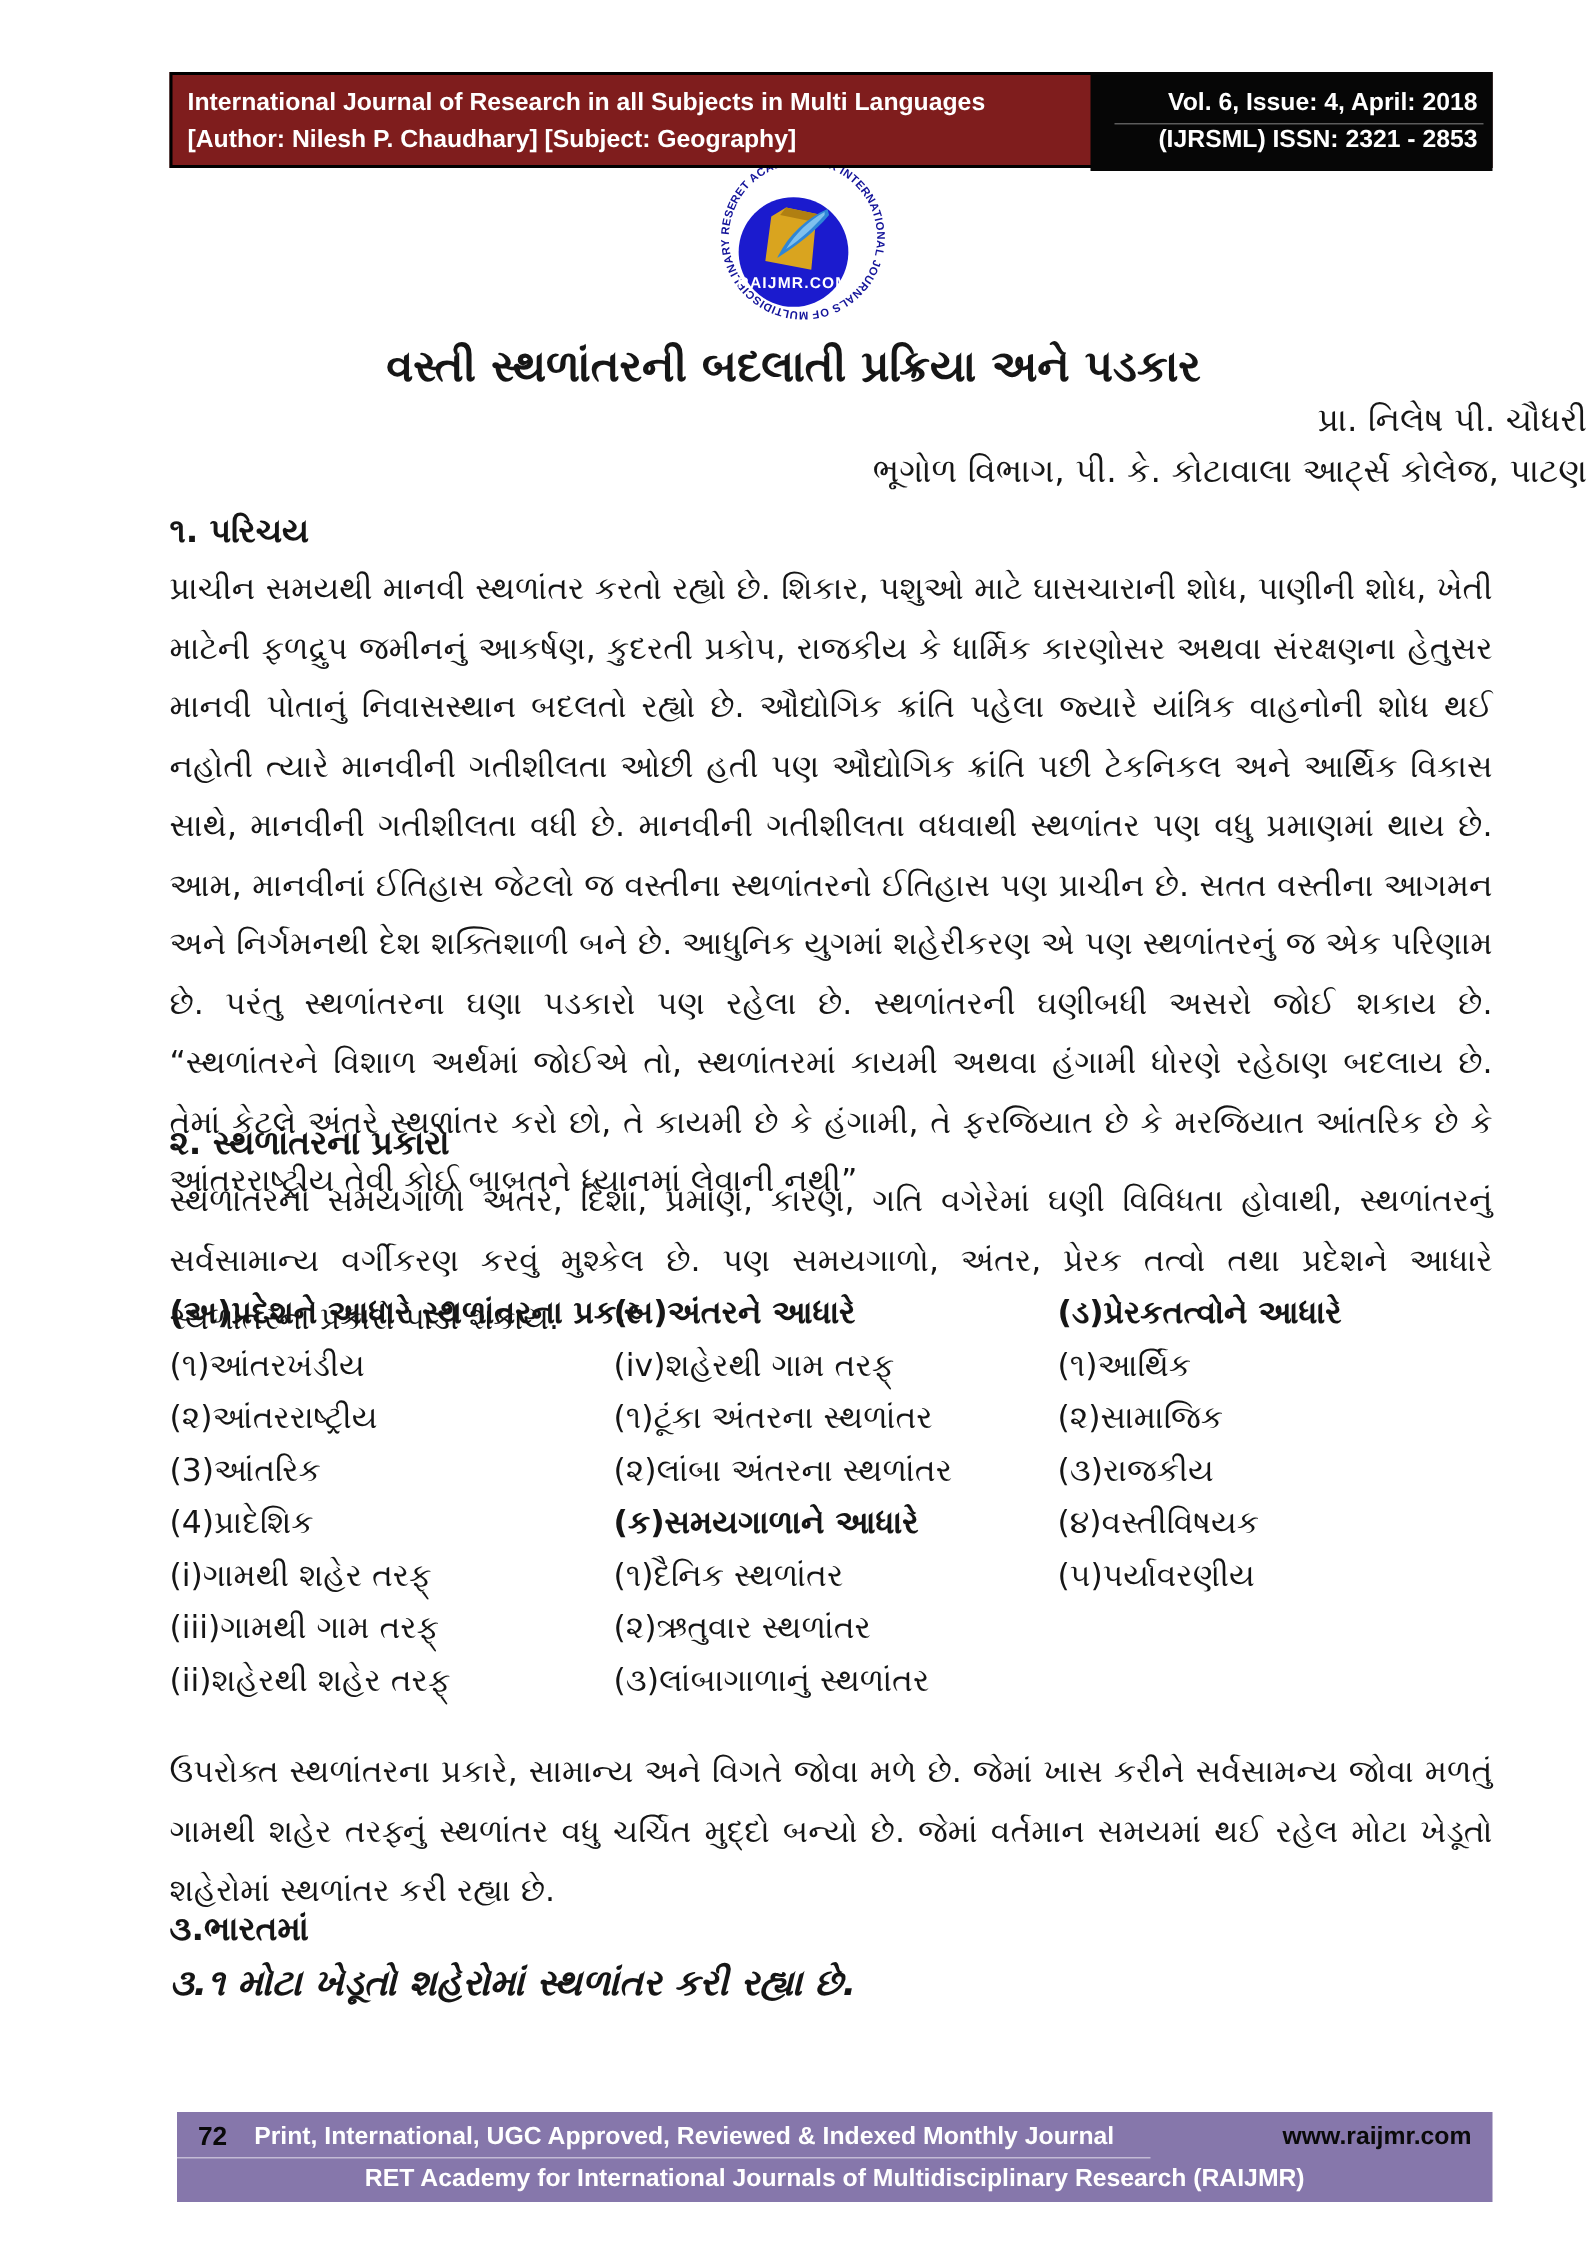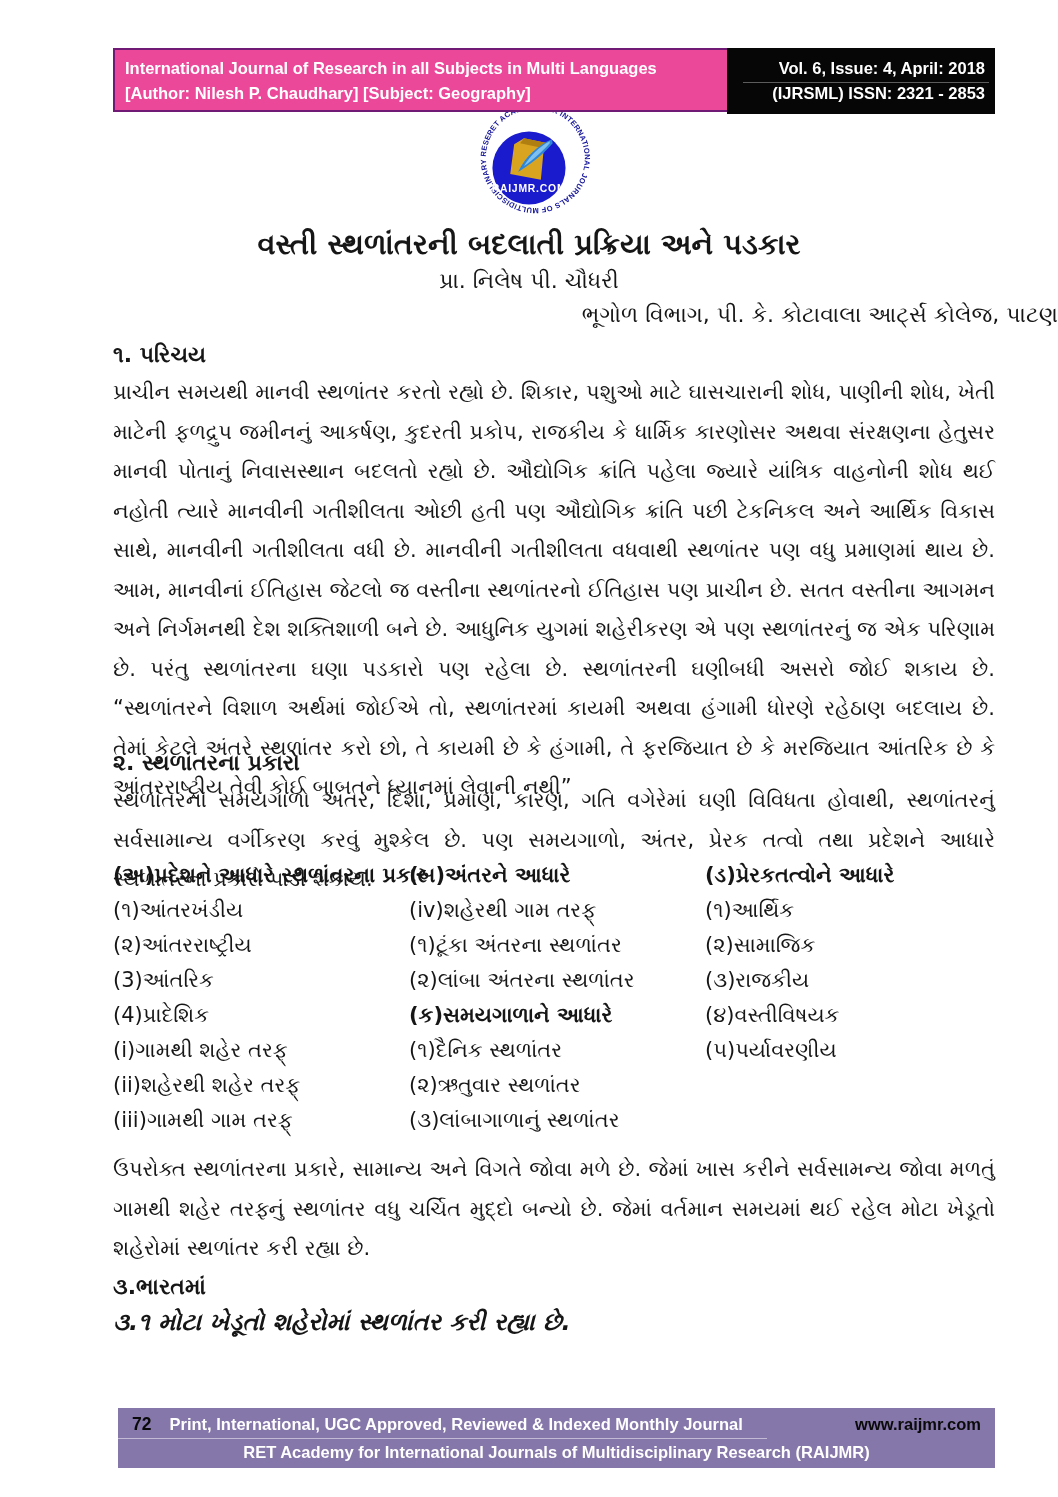--- a/index.html
+++ b/index.html
@@ -5,37 +5,37 @@
   * { margin:0; padding:0; box-sizing:border-box; }
   html,body { background:#ffffff; }
   .page {
     position:relative; width:1058px; height:1497px; margin:0 auto;
     background:#ffffff; color:#161616; overflow:hidden;
     font-family:"DejaVu Sans", sans-serif;
   }
   
   .header-band {
     position:absolute; left:113px; top:48px; width:882px; height:64px;
-    display:flex; background:#ec4899; border:2px solid #701a75;
+    display:flex; background:#7f1d1d; border:2px solid #000000;
   }
   .band-left { flex:1; padding:6px 0 0 10px; color:#fff;
     font-family:"Liberation Sans", sans-serif; font-weight:bold; }
   .band-left div { font-size:16.5px; line-height:25px; white-space:nowrap; }
   .band-right { width:268px; margin:-2px -2px -4px 0; background:#060606; color:#fff;
     text-align:right; padding:8px 10px 5px 0; position:relative;
     font-family:"Liberation Sans", sans-serif; font-weight:bold; }
   .band-right div { font-size:16.5px; line-height:25px; white-space:nowrap; }
   .band-right .sep { position:absolute; left:16px; right:6px; top:34px;
     border-top:1px solid rgba(255,255,255,0.35); }
   
   .logo-wrap { position:absolute; left:0; top:112px; width:1058px; text-align:center; }
   
   .title { position:absolute; left:0; top:226px; width:1058px; text-align:center;
     font-size:29px; font-weight:bold; line-height:36px; }
-  .author { position:absolute; left:0; top:267px; width:1058px; text-align:center;
+  .author { position:absolute; left:0; top:267px; width:1058px; text-align:right;
     font-size:22px; line-height:28px; }
   .affiliation { position:absolute; left:0; top:300px; width:1058px; text-align:right;
     font-size:22px; line-height:29px; }
   
   .abs { position:absolute; left:113px; width:882px; }
   h2.sec { font-size:22px; font-weight:bold; line-height:30px; }
   p.body { font-size:21px; line-height:39.5px; text-align:justify; margin-top:3px; }
   .columns { position:absolute; left:113px; top:858px; width:890px; display:flex; }
   .col { font-size:21px; line-height:35px; }
   .col .row { white-space:nowrap; }
@@ -105,22 +105,22 @@
 
   <div class="columns">
     <div class="col col-a">
 
     <div class="row col-heading">(અ)પ્રદેશને આધારે સ્થળાંતરના પ્રકાર</div>
         <div class="row">(૧)આંતરખંડીય</div>
         <div class="row">(૨)આંતરરાષ્ટ્રીય</div>
         <div class="row">(3)આંતરિક</div>
         <div class="row">(4)પ્રાદેશિક</div>
         <div class="row">(i)ગામથી શહેર તરફ્</div>
+        <div class="row">(iii)ગામથી ગામ તરફ્</div>
         <div class="row">(ii)શહેરથી શહેર તરફ્</div>
-        <div class="row">(iii)ગામથી ગામ તરફ્</div>
       </div>
     <div class="col col-b">
 
     <div class="row col-heading">(બ)અંતરને આધારે</div>
         <div class="row">(iv)શહેરથી ગામ તરફ્</div>
         <div class="row">(૧)ટૂંકા અંતરના સ્થળાંતર</div>
         <div class="row">(૨)લાંબા અંતરના સ્થળાંતર</div>
         <div class="row col-heading">(ક)સમયગાળાને આધારે</div>
         <div class="row">(૧)દૈનિક સ્થળાંતર</div>
         <div class="row">(૨)ઋતુવાર સ્થળાંતર</div>
@@ -131,21 +131,21 @@
     <div class="row col-heading">(ડ)પ્રેરકતત્વોને આધારે</div>
         <div class="row">(૧)આર્થિક</div>
         <div class="row">(૨)સામાજિક</div>
         <div class="row">(૩)રાજકીય</div>
         <div class="row">(૪)વસ્તીવિષયક</div>
         <div class="row">(૫)પર્યાવરણીય</div>
       </div>
   </div>
 
   <div class="abs" style="top:1146px;">
-    <p class="body" style="margin-top:4px;">ઉપરોક્ત સ્થળાંતરના પ્રકારે, સામાન્ય અને વિગતે જોવા મળે છે. જેમાં ખાસ કરીને સર્વસામન્ય જોવા મળતું ગામથી શહેર તરફ્નું સ્થળાંતર વધુ ચર્ચિત મુદ્દો બન્યો છે. જેમાં વર્તમાન સમયમાં થઈ રહેલ મોટા ખેડૂતો શહેરોમાં સ્થળાંતર કરી રહ્યા છે.</p>
+    <p class="body" style="margin-top:16px;">ઉપરોક્ત સ્થળાંતરના પ્રકારે, સામાન્ય અને વિગતે જોવા મળે છે. જેમાં ખાસ કરીને સર્વસામન્ય જોવા મળતું ગામથી શહેર તરફ્નું સ્થળાંતર વધુ ચર્ચિત મુદ્દો બન્યો છે. જેમાં વર્તમાન સમયમાં થઈ રહેલ મોટા ખેડૂતો શહેરોમાં સ્થળાંતર કરી રહ્યા છે.</p>
   </div>
 
   <div class="abs" style="top:1272px;">
     <h2 class="sec">૩.ભારતમાં</h2>
     <div class="sub-ital">૩.૧ મોટા ખેડૂતો શહેરોમાં સ્થળાંતર કરી રહ્યા છે.</div>
   </div>
 
   <div class="footer">
     <div class="f-row1">
       <span class="f-page">72</span>

